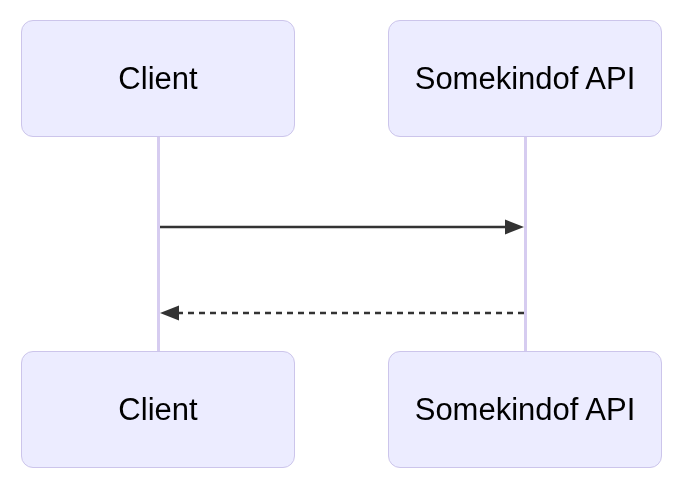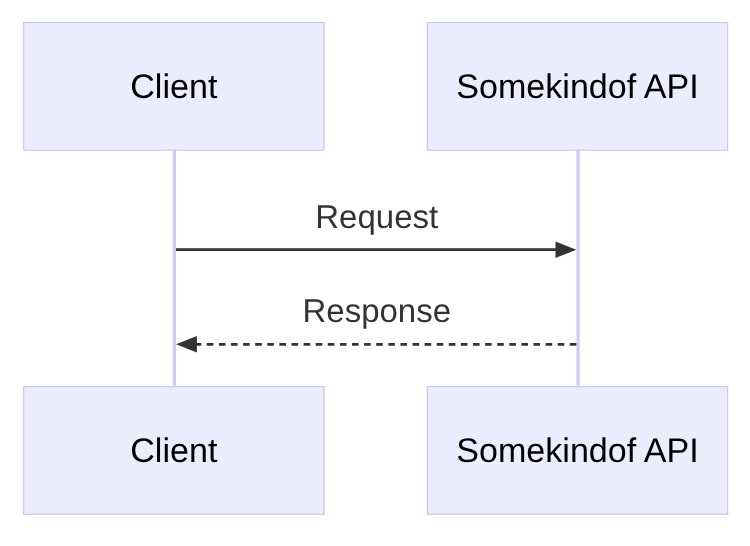--- a/index.html
+++ b/index.html
@@ -20,21 +20,21 @@
     background: var(--background);
     overflow: hidden;
     font-family: "Liberation Sans", "DejaVu Sans", sans-serif;
   }
   .actor {
     position: absolute;
     width: 274px;
     height: 117px;
     background: var(--actor-fill);
     border: 1.5px solid var(--actor-border);
-    border-radius: 0;
+    border-radius: 12px;
     display: flex;
     align-items: center;
     justify-content: center;
   }
   .actor span {
     font-size: 31px;
     color: var(--actor-text);
     white-space: nowrap;
   }
   .actor.left  { left: 21px; }
@@ -86,22 +86,20 @@
     <polygon points="160,313 179,305.5 179,320.5"></polygon>
   </svg>
 
   <div class="actor top left">
     <span>Client</span>
   </div>
   <div class="actor top right">
     <span>Somekindof API</span>
   </div>
 
-  <div class="msg-label request">Request</div>
-  <div class="msg-label response">Response</div>
 
   <div class="actor bottom left">
     <span>Client</span>
   </div>
   <div class="actor bottom right">
     <span>Somekindof API</span>
   </div>
 
 </div>
 

